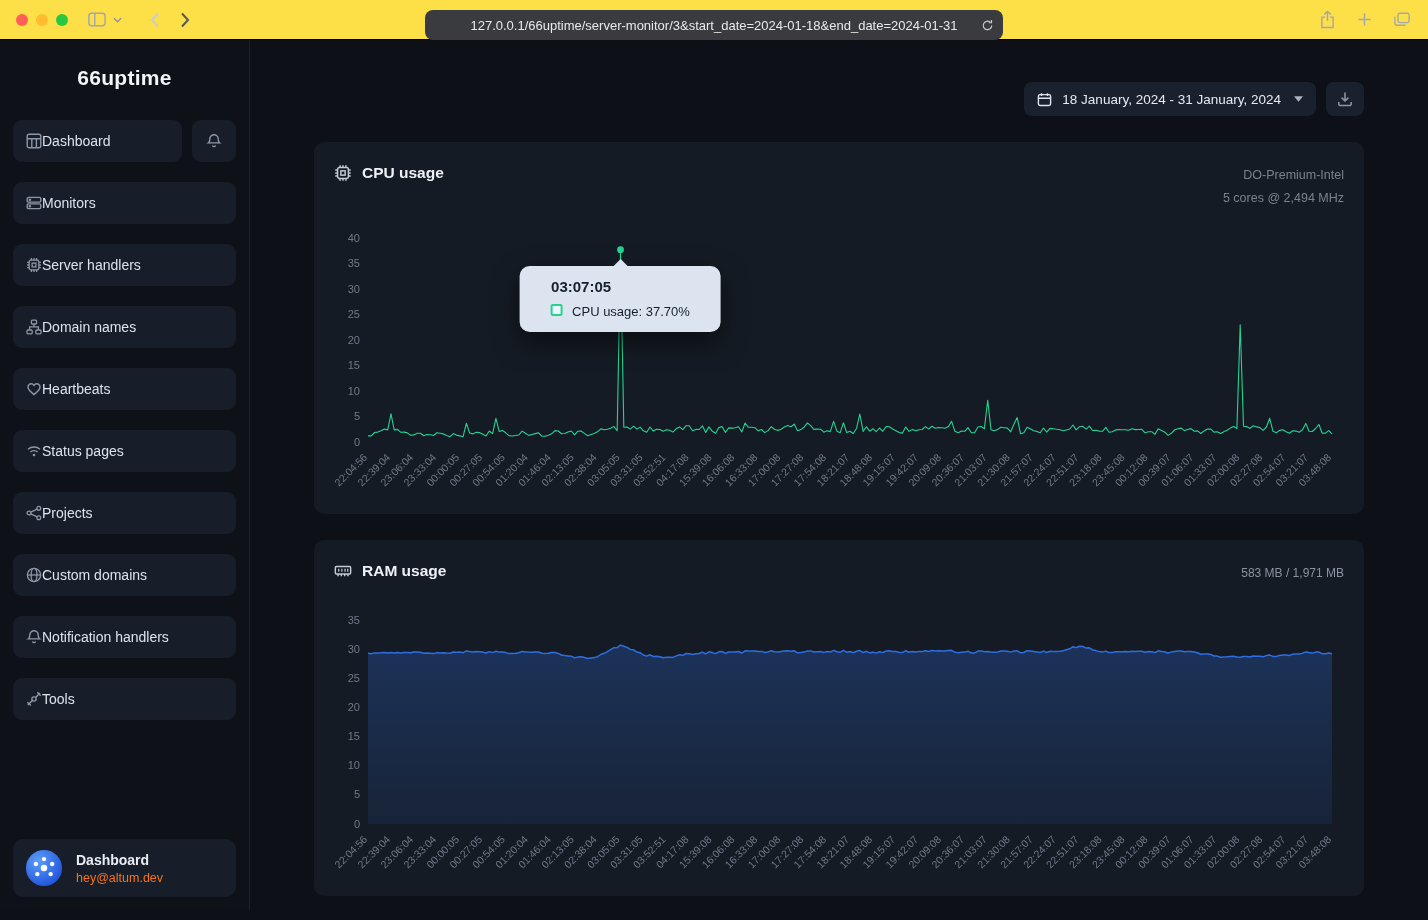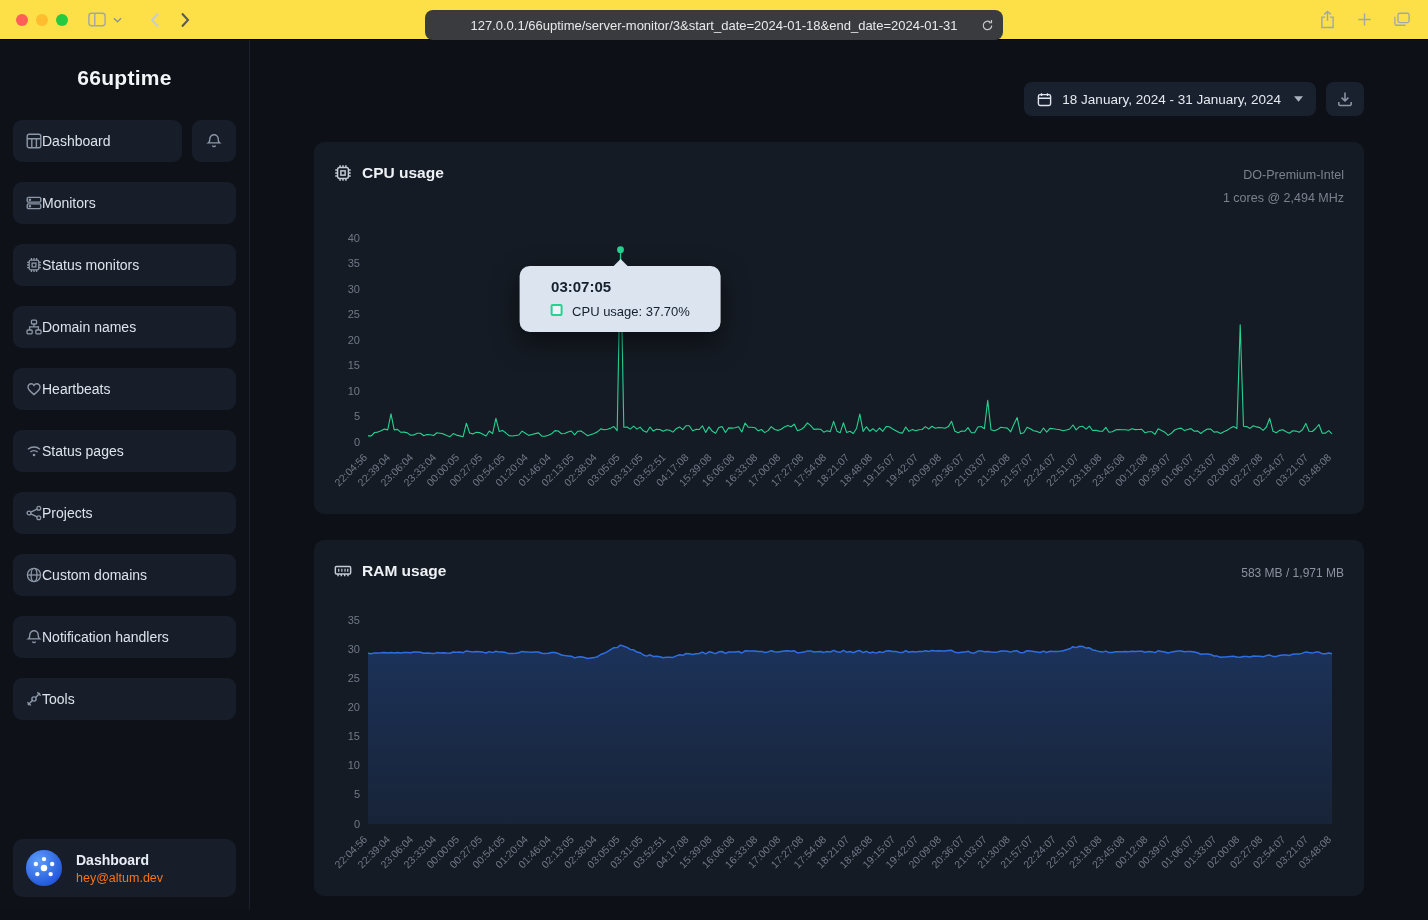--- a/index.html
+++ b/index.html
@@ -188,21 +188,21 @@
         </div>
         <div class="side-row">
           <div class="side-item">
             <span class="icon">
               <svg viewBox="0 0 16 16" fill="none" stroke="currentColor" stroke-width="1.3">
                 <rect x="3.2" y="3.2" width="9.6" height="9.6" rx="1.6"></rect>
                 <rect x="6.1" y="6.1" width="3.8" height="3.8"></rect>
                 <path d="M5.4 3.2V1.1M8 3.2V1.1M10.6 3.2V1.1M5.4 14.9v-2.1M8 14.9v-2.1M10.6 14.9v-2.1M3.2 5.4H1.1M3.2 8H1.1M3.2 10.6H1.1M14.9 5.4h-2.1M14.9 8h-2.1M14.9 10.6h-2.1"></path>
               </svg>
             </span>
-            <span class="side-label">Status monitors</span>
+            <span class="side-label">Server handlers</span>
           </div>
         </div>
         <div class="side-row">
           <div class="side-item">
             <span class="icon">
               <svg viewBox="0 0 16 16" fill="none" stroke="currentColor" stroke-width="1.3">
                 <rect x="5.4" y="1.2" width="5.2" height="3.8" rx="1"></rect>
                 <rect x="1" y="11" width="5.2" height="3.8" rx="1"></rect>
                 <rect x="9.8" y="11" width="5.2" height="3.8" rx="1"></rect>
                 <path d="M8 5v2.8M3.6 11V7.8h8.8V11"></path>
@@ -339,21 +339,21 @@
               <svg viewBox="0 0 16 16" fill="none" stroke="currentColor" stroke-width="1.3">
                 <rect x="3.2" y="3.2" width="9.6" height="9.6" rx="1.6"></rect>
                 <rect x="6.1" y="6.1" width="3.8" height="3.8"></rect>
                 <path d="M5.4 3.2V1.1M8 3.2V1.1M10.6 3.2V1.1M5.4 14.9v-2.1M8 14.9v-2.1M10.6 14.9v-2.1M3.2 5.4H1.1M3.2 8H1.1M3.2 10.6H1.1M14.9 5.4h-2.1M14.9 8h-2.1M14.9 10.6h-2.1"></path>
               </svg>
             </span>
           <h2 class="card-title">CPU usage</h2>
         </div>
         <div class="card-meta">
           <div>DO-Premium-Intel</div>
-          <div>1 cores @ 2,494 MHz</div>
+          <div>5 cores @ 2,494 MHz</div>
         </div>
       </header>
       <div class="chart-wrap">
         <svg id="cpu-chart" class="chart" viewBox="0 0 1010 288">
             <text class="tick" text-anchor="end" x="26" y="223.5">0</text>
             <text class="tick" text-anchor="end" x="26" y="198.0">5</text>
             <text class="tick" text-anchor="end" x="26" y="172.5">10</text>
             <text class="tick" text-anchor="end" x="26" y="147.0">15</text>
             <text class="tick" text-anchor="end" x="26" y="121.5">20</text>
             <text class="tick" text-anchor="end" x="26" y="96.0">25</text>

